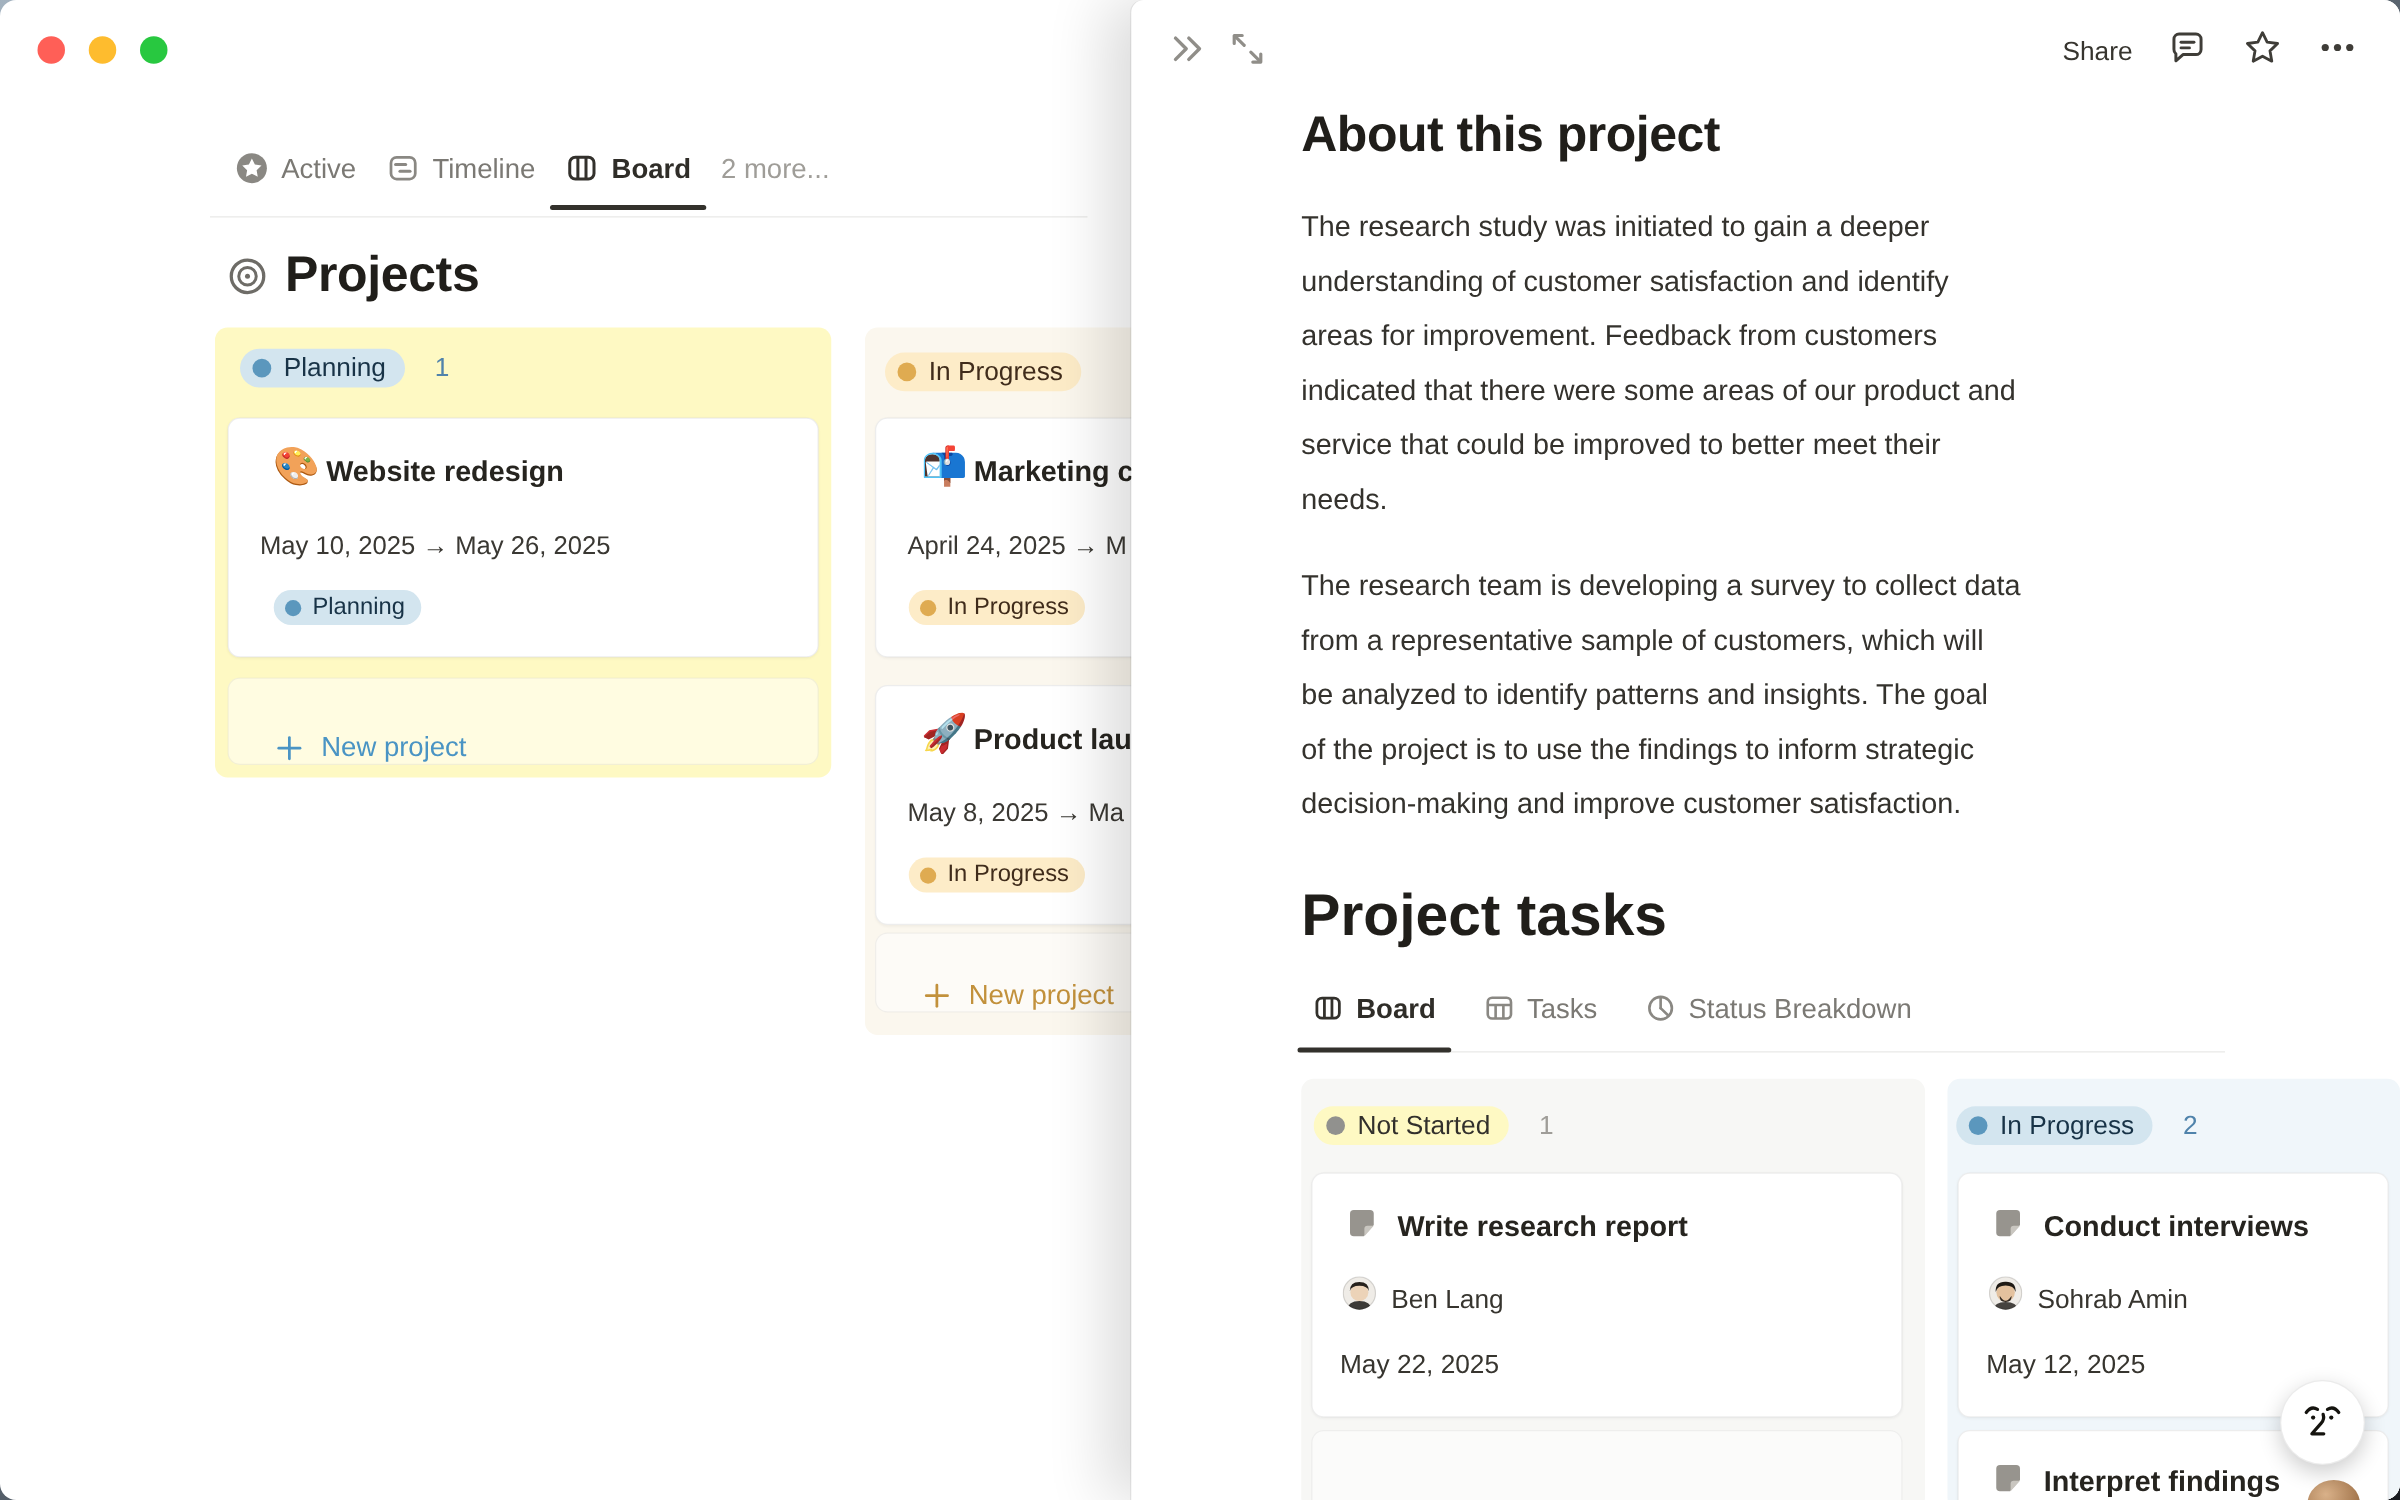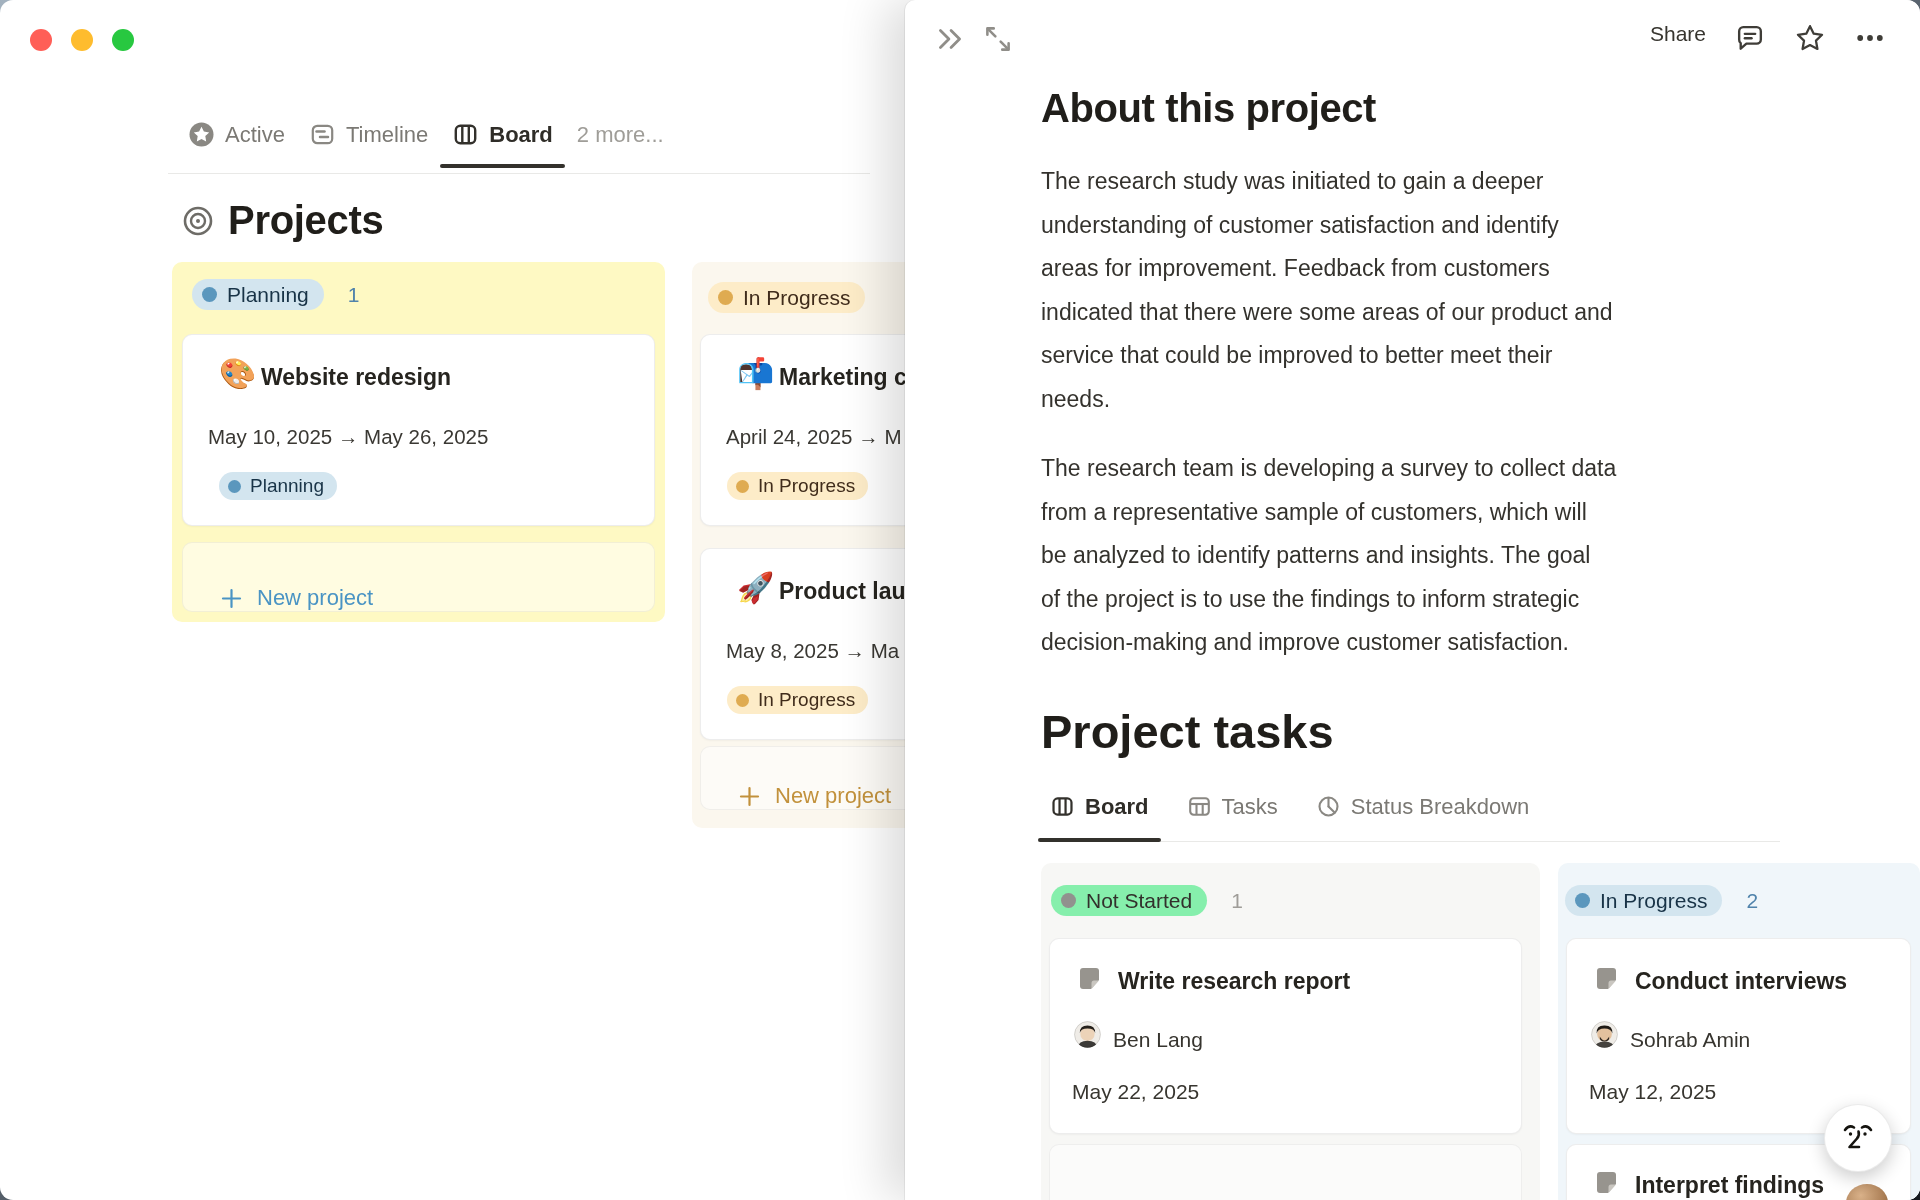--- a/index.html
+++ b/index.html
@@ -50,21 +50,21 @@
   .colhead { position:absolute; display:flex; align-items:center; }
   .count { font-size:21px; margin-left:24px; }
   .count.blue { color:#5083ab; }
   .count.gray { color:#9f9d98; }
 
   .pill { display:inline-flex; align-items:center; gap:10px; height:31px;
           padding:0 15px 0 10px; border-radius:16px; font-size:21px; font-weight:500; white-space:nowrap; }
   .pill .dot { width:15px; height:15px; border-radius:50%; }
   .pill.blue  { background:#d3e5ef; color:#183347; }  .pill.blue .dot  { background:#5b97bd; }
   .pill.amber { background:#fdecc8; color:#402c1b; }  .pill.amber .dot { background:#dfab51; }
-  .pill.gray  { background:#86efac; color:#32302c; }  .pill.gray .dot  { background:#91918e; }
+  .pill.gray  { background:#fef9c3; color:#32302c; }  .pill.gray .dot  { background:#91918e; }
   .pill.sm { height:28px; font-size:19px; gap:9px; padding:0 13px 0 9px; }
   .pill.sm .dot { width:13px; height:13px; }
 
   .card {
     position:absolute; background:#fff; border:1px solid rgba(0,0,0,0.07);
     border-radius:10px; box-shadow:0 1px 2px rgba(0,0,0,0.04); cursor:pointer;
   }
   .card .cemoji { position:absolute; left:36px; top:22px; font-size:30px; line-height:34px; }
   .card .ctitle { position:absolute; left:78px; top:29px; font-size:23px; font-weight:600; color:#26241f; white-space:nowrap; }
   .card .cdates { position:absolute; left:25px; top:90px; font-size:20.5px; color:#3a3833; white-space:nowrap; }
@@ -83,21 +83,21 @@
   .col-planning { left:172px; top:262px; width:493px; height:360px; background:#fef9c3; }
   .col-inprog   { left:692px; top:262px; width:493px; height:566px; background:#fbf7ee; }
 
   
   .panel {
     position:absolute; left:905px; top:0; width:1015px; height:1200px;
     background:#fff; border-radius:10px 0 0 0; z-index:10;
     box-shadow:-1px 0 0 rgba(0,0,0,0.06), -20px 0 48px rgba(0,0,0,0.14);
   }
   .ph-left  { position:absolute; left:28px;  top:22px; display:flex; gap:14px; align-items:center; }
-  .ph-right { position:absolute; right:34px; top:22px; display:flex; gap:28px; align-items:flex-start; }
+  .ph-right { position:absolute; right:34px; top:22px; display:flex; gap:28px; align-items:flex-end; }
   .share { font-size:21px; color:#37352f; cursor:pointer; }
   .iconbtn { display:flex; align-items:center; cursor:pointer; }
 
   .about-h1 { position:absolute; left:136px; top:86px; font-size:40px; font-weight:700; color:#201e1a; letter-spacing:-0.4px; }
   .para { position:absolute; left:136px; width:766px; font-size:23px; line-height:43.5px; color:#34322d; white-space:pre-line; }
   .p1 { top:160px; }
   .p2 { top:447px; }
   .tasks-h2 { position:absolute; left:136px; top:704px; font-size:47px; font-weight:700; color:#201e1a; }
 
   .panel-tabs {

